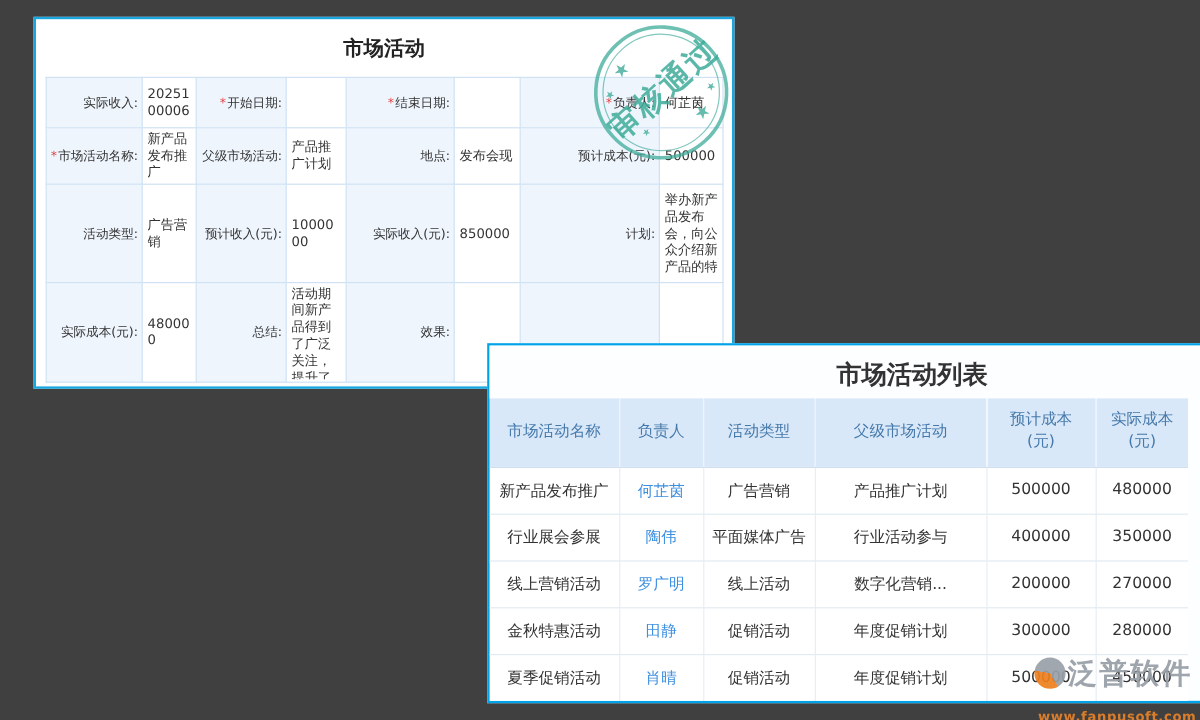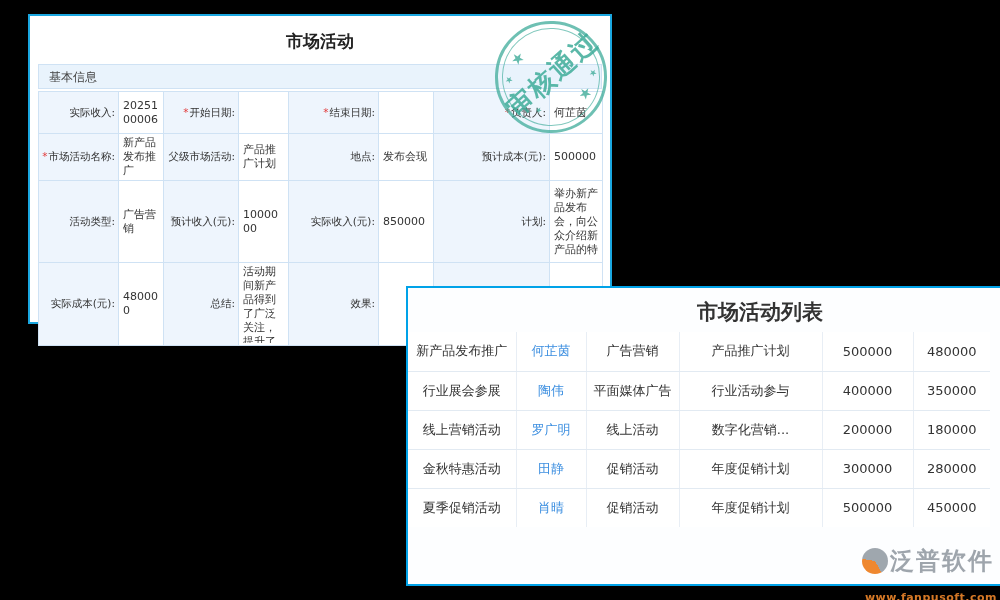--- a/index.html
+++ b/index.html
@@ -1,16 +1,16 @@
 <!DOCTYPE html>
 <html><head>
 <meta charset="utf-8">
 <style>
   html,body{margin:0;padding:0;background:#fff;}
-  .stage{position:relative;width:1000px;height:600px;overflow:hidden;background:#000000;
+  .stage{position:relative;width:1000px;height:600px;overflow:hidden;background:#404040;
          font-family:"DejaVu Sans","Liberation Sans",sans-serif;color:#333;}
 
   
   .form-panel{position:absolute;left:28px;top:14px;width:584px;height:310px;
               background:#fff;border:2px solid #1aa7e0;box-sizing:border-box;z-index:10;}
   .form-title{height:46px;line-height:50px;text-align:center;font-size:17px;
               font-weight:bold;color:#222;}
   .section-bar{margin:2px 8px 0 8px;height:25px;line-height:25px;background:#e9f3fc;
                border:1px solid #cfe2f4;font-size:12px;color:#444;padding-left:10px;
                box-sizing:border-box;}
@@ -68,21 +68,20 @@
   .logo-url{font-size:11px;font-weight:bold;color:#e8832a;margin-top:14px;
             letter-spacing:0.5px;white-space:nowrap;}
 </style>
 </head>
 <body>
 
 <div class="stage">
 
   <div class="form-panel">
     <div class="form-title">市场活动</div>
-    <div class="section-bar">基本信息</div>
     <table class="form-table">
       <colgroup>
         <col style="width:80px">
           <col style="width:45px">
           <col style="width:75px">
           <col style="width:50px">
         <col style="width:90px">
           <col style="width:55px">
           <col style="width:116px">
           <col style="width:53px">
@@ -179,20 +178,28 @@
     <table class="list-table">
       <colgroup>
         <col style="width:108px">
           <col style="width:70px">
           <col style="width:93px">
         <col style="width:143px">
           <col style="width:91px">
           <col style="width:77px">
       </colgroup>
       <tbody>
+          <tr>
+        <th>市场活动名称</th>
+        <th>负责人</th>
+        <th>活动类型</th>
+        <th>父级市场活动</th>
+        <th>预计成本(元)</th>
+        <th>实际成本(元)</th>
+      </tr>
       <tr>
         <td>新产品发布推广</td>
         <td><span class="owner">何芷茵</span></td>
         <td>广告营销</td>
         <td>产品推广计划</td>
         <td>500000</td>
         <td>480000</td>
       </tr>
       <tr>
         <td>行业展会参展</td>
@@ -201,21 +208,21 @@
         <td>行业活动参与</td>
         <td>400000</td>
         <td>350000</td>
       </tr>
       <tr>
         <td>线上营销活动</td>
         <td><span class="owner">罗广明</span></td>
         <td>线上活动</td>
         <td>数字化营销...</td>
         <td>200000</td>
-        <td>180000</td>
+        <td>270000</td>
       </tr>
       <tr>
         <td>金秋特惠活动</td>
         <td><span class="owner">田静</span></td>
         <td>促销活动</td>
         <td>年度促销计划</td>
         <td>300000</td>
         <td>280000</td>
       </tr>
       <tr>

